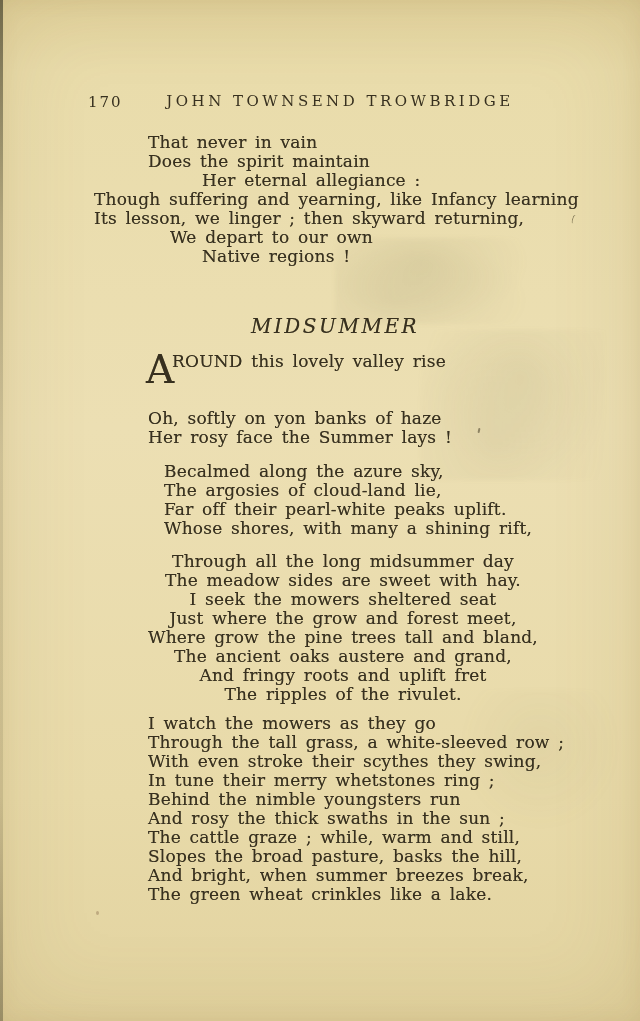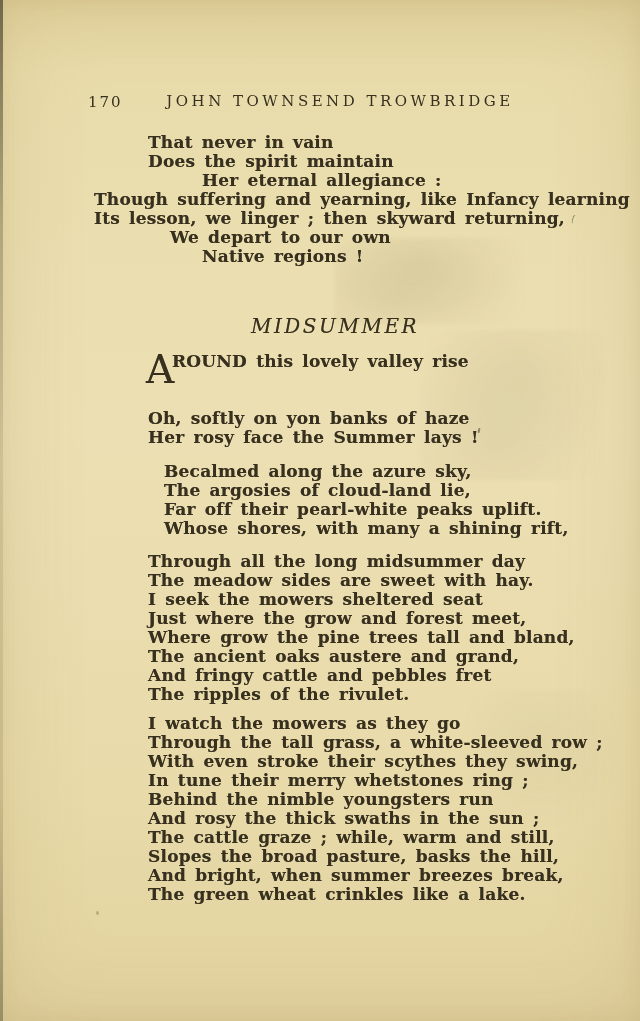--- a/index.html
+++ b/index.html
@@ -26,39 +26,39 @@
     background:linear-gradient(180deg,rgba(58,56,38,.65) 0%,rgba(58,56,38,.28) 22%,rgba(58,56,38,.10) 45%,rgba(58,56,38,.12) 78%,rgba(58,56,38,.38) 100%);
   }
   .txt{position:absolute;white-space:nowrap;}
   .pagenum{
     left:88px;top:93px;font-size:15px;letter-spacing:2px;
   }
   .runhead{
     left:40px;top:92px;width:600px;text-align:center;
     font-size:15px;letter-spacing:3.5px;white-space:nowrap;
   }
-  .stanza{position:absolute;font-weight:bold;}
+  .stanza{position:absolute;}
   .pline{
     line-height:19px;font-size:17px;word-spacing:3px;letter-spacing:.2px;
     white-space:nowrap;text-shadow:0 0 .5px rgba(55,48,31,.55);
   }
   #prev-stanza{left:94px;top:133px;}
   .poem-title{
     left:30px;top:314px;width:610px;text-align:center;
     font-style:italic;font-size:20px;letter-spacing:2.5px;
     text-shadow:0 0 .5px rgba(55,48,31,.55);
   }
   .dropcap{
     left:146px;top:351px;font-size:39px;line-height:38px;
     text-shadow:0 0 .5px rgba(55,48,31,.6);
   }
   #s1{left:148px;top:352px;}
   #s2{left:148px;top:409px;}
   #s3{left:164px;top:462px;}
-  #s4{left:148px;top:552px;}
+  #s4{left:148px;top:552px;text-align:center;}
   #s5{left:148px;top:714px;}
   
   .ghost{position:absolute;filter:blur(2px);pointer-events:none;}
   .ghost1{left:335px;top:238px;width:195px;height:86px;
     background:radial-gradient(ellipse at 45% 28%,rgba(118,112,72,.11),transparent 70%),
                radial-gradient(ellipse at 30% 72%,rgba(118,112,72,.09),transparent 70%);}
   .ghost2{left:420px;top:330px;width:185px;height:150px;
     background:radial-gradient(ellipse at 55% 30%,rgba(118,112,72,.08),transparent 70%),
                radial-gradient(ellipse at 40% 75%,rgba(118,112,72,.07),transparent 72%);}
   .ghost3{left:460px;top:690px;width:160px;height:140px;
@@ -118,21 +118,21 @@
     <div class="pline">Far off their pearl-white peaks uplift.</div>
     <div class="pline">Whose shores, with many a shining rift,</div>
   </div>
 <div id="s4" class="stanza">
     <div class="pline">Through all the long midsummer day</div>
     <div class="pline">The meadow sides are sweet with hay.</div>
     <div class="pline">I seek the mowers sheltered seat</div>
     <div class="pline">Just where the grow and forest meet,</div>
     <div class="pline">Where grow the pine trees tall and bland,</div>
     <div class="pline">The ancient oaks austere and grand,</div>
-    <div class="pline">And fringy cattle and pebbles fret</div>
+    <div class="pline">And fringy roots and uplift fret</div>
     <div class="pline">The ripples of the rivulet.</div>
   </div>
 <div id="s5" class="stanza">
     <div class="pline">I watch the mowers as they go</div>
     <div class="pline">Through the tall grass, a white-sleeved row ;</div>
     <div class="pline">With even stroke their scythes they swing,</div>
     <div class="pline">In tune their merry whetstones ring ;</div>
     <div class="pline">Behind the nimble youngsters run</div>
     <div class="pline">And rosy the thick swaths in the sun ;</div>
     <div class="pline">The cattle graze ; while, warm and still,</div>

